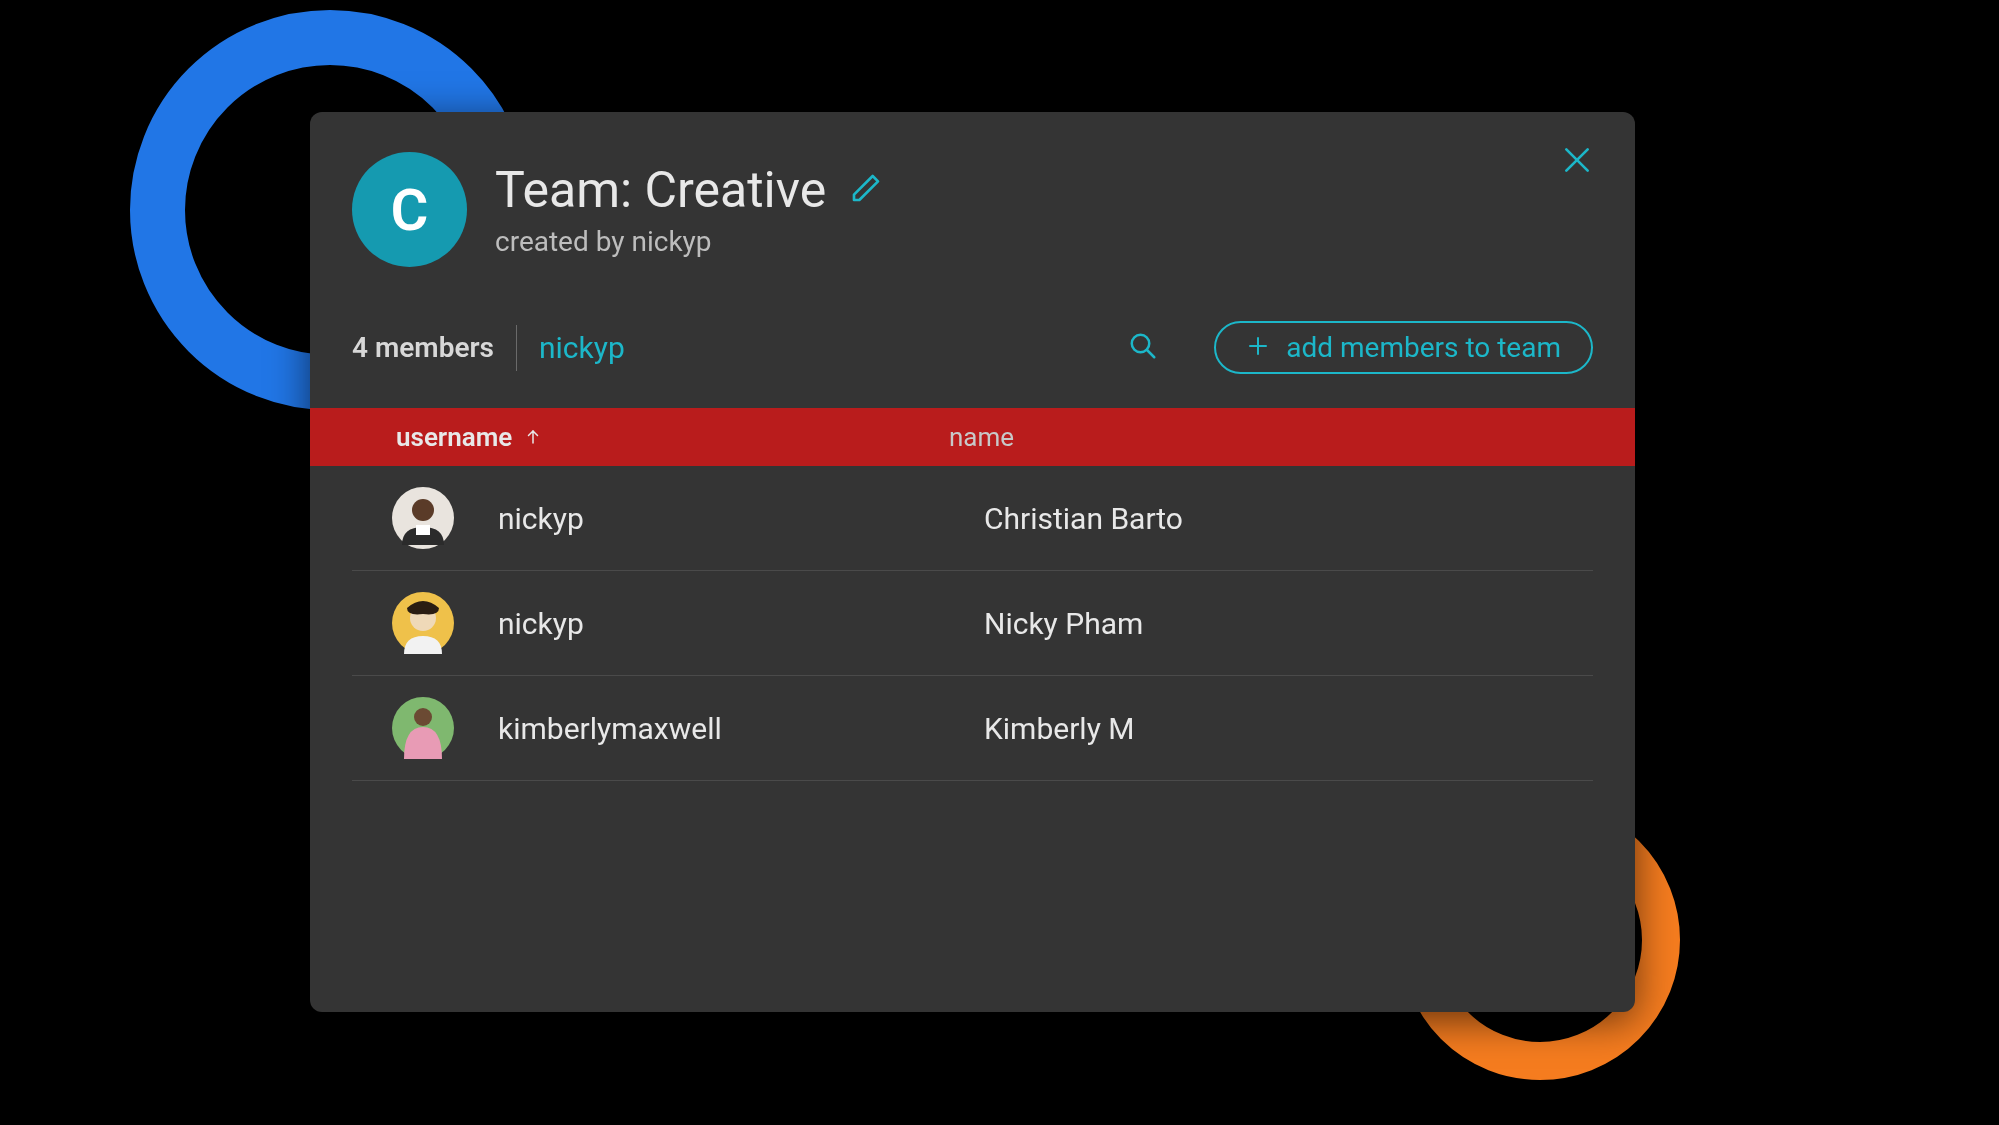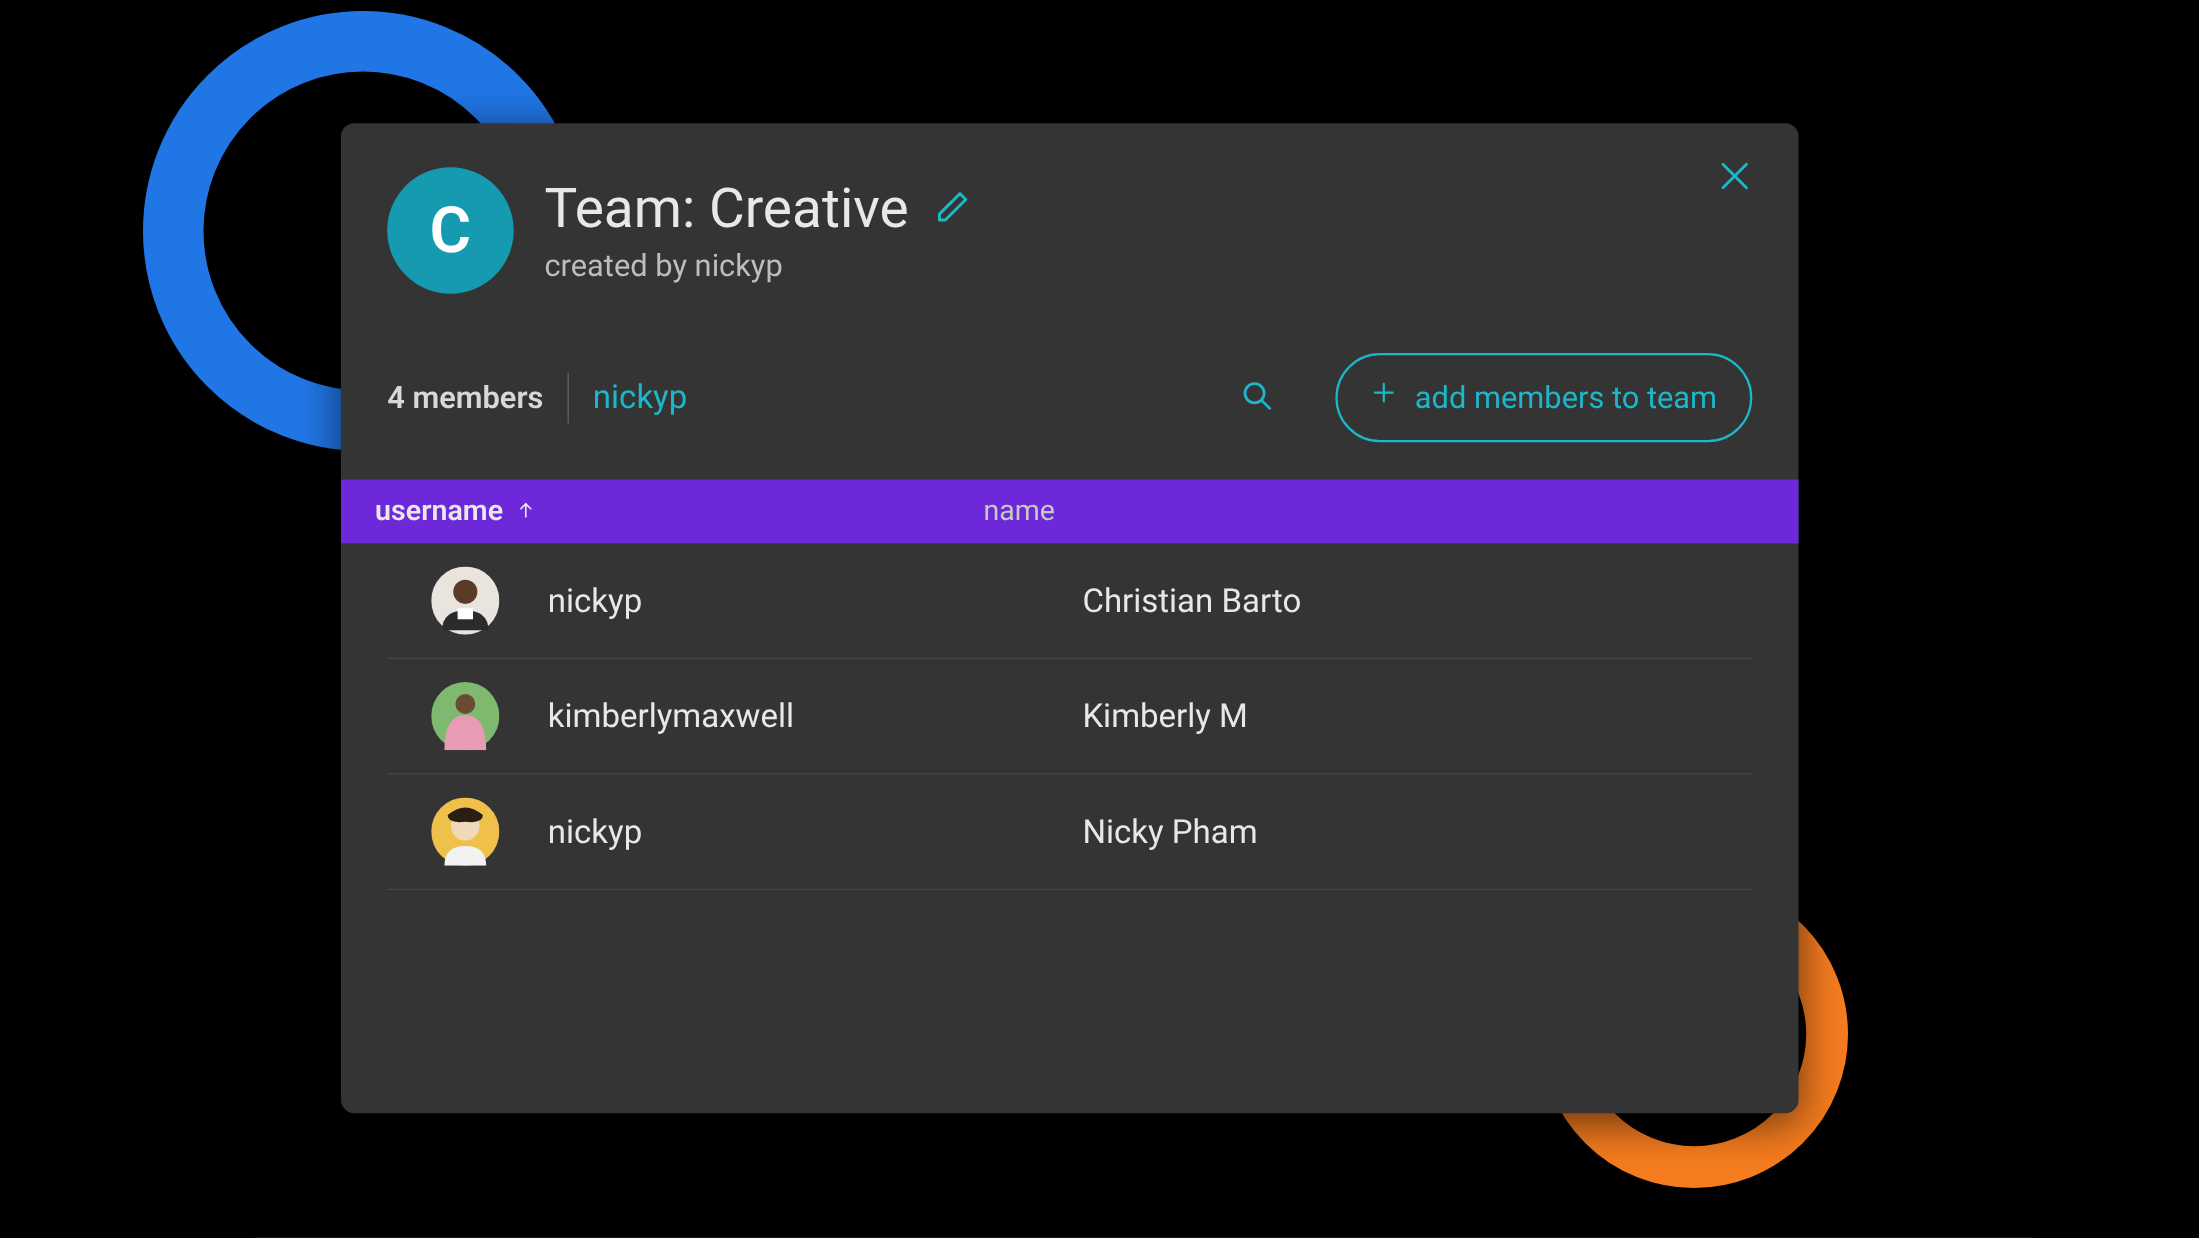--- a/index.html
+++ b/index.html
@@ -135,46 +135,47 @@
       display: flex;
       align-items: center;
       margin-right: 56px;
     }
     .search-btn svg {
       width: 30px;
       height: 30px;
     }
     .add-members-btn {
       display: flex;
+      align-items: center;
       gap: 16px;
       border: 2px solid #1cb7c9;
       border-radius: 999px;
-      padding: 22px 30px;
+      padding: 8px 30px;
       cursor: pointer;
       background: transparent;
     }
     .add-members-btn .plus-icon svg {
       width: 24px;
       height: 24px;
     }
     .add-members-btn span.lbl {
       color: #1cb7c9;
       font-size: 28px;
       font-weight: 400;
     }
     .table {
       margin-top: 34px;
       width: 100%;
     }
     .table-header {
       display: flex;
       align-items: center;
-      background: #6d28d9;
+      background: #b91c1c;
       height: 58px;
-      padding-left: 31px;
+      padding-left: 86px;
     }
     .th-username {
       display: flex;
       align-items: center;
       gap: 12px;
       color: #e8e8e8;
       font-size: 26px;
       font-weight: 600;
       width: 553px;
     }
@@ -316,37 +317,37 @@
           </svg>
         </div>
         <span class="cell-username">nickyp</span>
         <span class="cell-name">Christian Barto</span>
       </div>
 
 
       <div class="table-row">
         <div class="row-avatar">
           <svg viewBox="0 0 62 62">
-            <circle cx="31" cy="31" r="31" fill="#7fb86f"></circle>
-            <path d="M12 62 Q12 30 31 30 Q50 30 50 62 Z" fill="#e89bb5"></path>
-            <circle cx="31" cy="20" r="9" fill="#6b4a33"></circle>
-          </svg>
-        </div>
-        <span class="cell-username">kimberlymaxwell</span>
-        <span class="cell-name">Kimberly M</span>
-      </div>
-
-      <div class="table-row">
-        <div class="row-avatar">
-          <svg viewBox="0 0 62 62">
             <circle cx="31" cy="31" r="31" fill="#efc14a"></circle>
             <circle cx="31" cy="26" r="13" fill="#efd9b8"></circle>
             <path d="M15 16 Q31 2 47 16 Q47 24 31 22 Q15 24 15 16 Z" fill="#2a1d12"></path>
             <path d="M12 62 Q12 44 31 44 Q50 44 50 62 Z" fill="#f2f2f2"></path>
           </svg>
         </div>
         <span class="cell-username">nickyp</span>
         <span class="cell-name">Nicky Pham</span>
       </div>
+
+      <div class="table-row">
+        <div class="row-avatar">
+          <svg viewBox="0 0 62 62">
+            <circle cx="31" cy="31" r="31" fill="#7fb86f"></circle>
+            <path d="M12 62 Q12 30 31 30 Q50 30 50 62 Z" fill="#e89bb5"></path>
+            <circle cx="31" cy="20" r="9" fill="#6b4a33"></circle>
+          </svg>
+        </div>
+        <span class="cell-username">kimberlymaxwell</span>
+        <span class="cell-name">Kimberly M</span>
+      </div>
     </div>
   </div>
 
 </div>
 
 </body></html>

